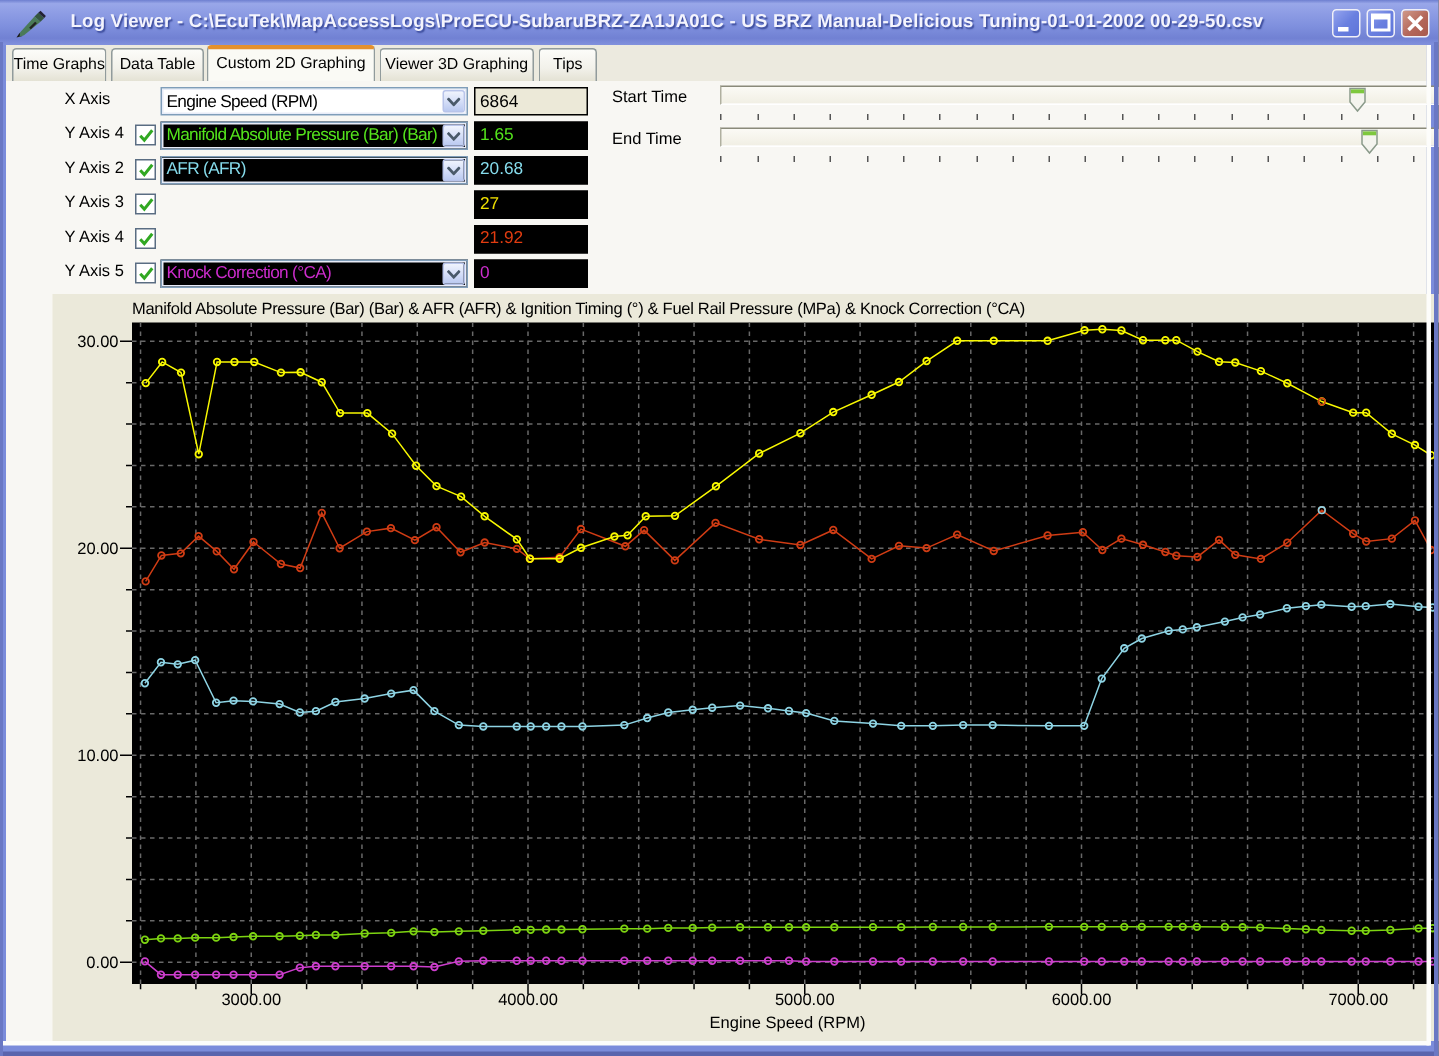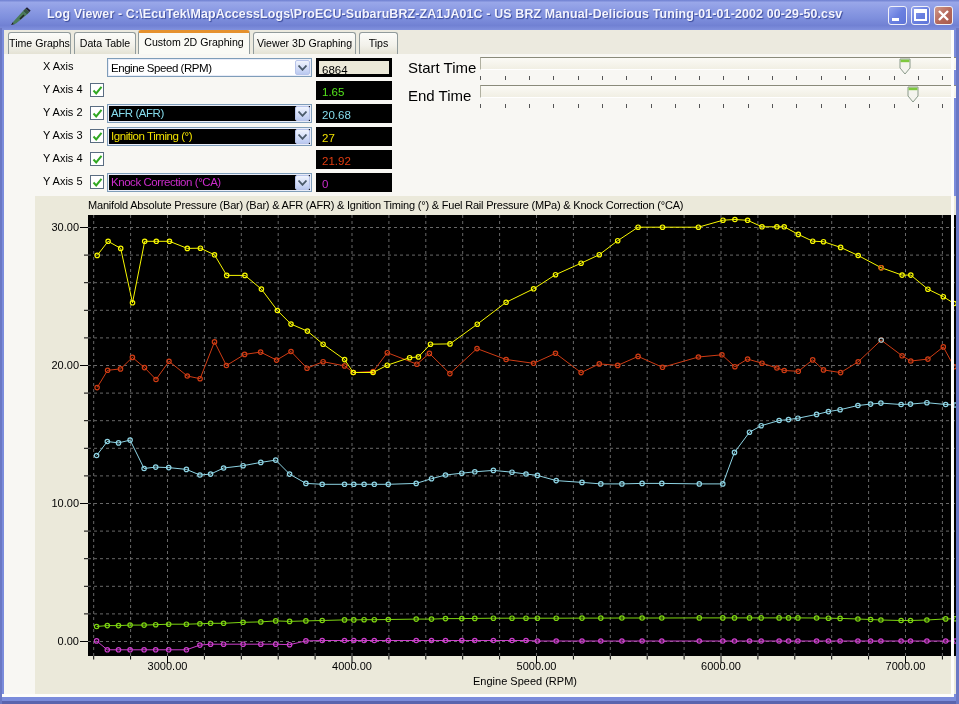--- a/index.html
+++ b/index.html
@@ -17,22 +17,22 @@
 .tab.act { top:0; height:24px; background:#fafaf5; border-top:3px solid #e5912d; z-index:3; padding-top:3px; }
 #page { position:absolute; left:0; top:24px; width:947px; height:640px; background:#f8f7f3; }
 #ctrls { position:absolute; left:0; top:0; width:947px; height:576px;margin-left:31px; }
 .lbl { position:absolute; left:8px; font-size:11px; color:#000; }
 .cb { position:absolute; left:55px; width:14px; height:14px; background:#fff; border:1px solid #5a6d82; text-align:center; }
 .cb svg { display:block; margin:1px auto 0; }
 .dd { position:absolute; left:72px; width:205px; height:19px; border:1px solid #7f9db9; box-shadow:inset 0 0 0 1px #e8ecf8; }
 .ddt { position:absolute; left:3px; top:2.5px; font-size:11.5px; letter-spacing:-0.45px; white-space:nowrap; }
 .ddb { position:absolute; right:1px; top:1px; width:15px; height:15px; background:linear-gradient(180deg,#f0f4fd 0%,#d6dff8 50%,#bac9f0 100%); border:1px solid #b8c4ea; border-radius:2px; text-align:center; }
 .ddb svg { display:block; margin:4px auto 0; }
-.vb { position:absolute; left:281px; width:76px; height:19px; border:3px solid #000000; font-size:11.5px; padding:2.5px 0 0 3px; }
-.slbl { position:absolute; left:373px; font-size:15px; color:#000; }
+.vb { position:absolute; left:281px; width:76px; height:19px; border:1px solid #000000; font-size:11.5px; padding:2.5px 0 0 3px; }
+.slbl { position:absolute; left:373px; font-size:11px; color:#000; }
 .track { position:absolute; left:444.5px; width:494px; height:13px; background:linear-gradient(180deg,#fbfaf5 0%,#f1efe4 100%); border-top:1px solid #8a8a7a; border-left:1px solid #b0b0a0; border-bottom:1px solid #fff; }
 .ticks i { position:absolute; width:1px; height:4px; background:#555; }
 .thumb { position:absolute; width:12px; height:17px; }
 #chart { position:absolute; left:0; top:166px; width:947px; height:498px; background:#ebe9da; }
 #wline { position:absolute; left:2px; top:694px; width:951px; height:3px; background:#fdfdfb; }
 #wline2 { position:absolute; left:951px; top:30px; width:3px; height:667px; background:#fdfdfb; }
 </style></head>
 <body>
 <div id="win">
   <div id="tbar">
@@ -74,20 +74,28 @@
             </svg>
           </span>
         </div>
 <div class="vb" style="top:28px;background:#ece9d8;color:#000">6864</div>
 <div class="lbl" style="top:52.5px">Y Axis 4</div>
 <div class="cb" style="top:52.5px">
           <svg width="11" height="11" viewBox="0 0 11 11">
             <path d="M1.5,5.5 L4.2,8.4 L9.5,1.8" fill="none" stroke="#31a822" stroke-width="2"></path>
           </svg>
         </div>
+<div class="dd" style="top:50.5px;background:#000;border-color:#7f9db9">
+          <span class="ddt" style="color:#54e41c">Manifold Absolute Pressure (Bar) (Bar)</span>
+          <span class="ddb">
+            <svg width="9" height="6" viewBox="0 0 9 6">
+              <path d="M0.5,0.5 L4.5,4.8 L8.5,0.5" fill="none" stroke="#4a5a6a" stroke-width="1.8"></path>
+            </svg>
+          </span>
+        </div>
 <div class="vb" style="top:50.5px;background:#000;color:#54e41c">1.65</div>
 <div class="lbl" style="top:75.5px">Y Axis 2</div>
 <div class="cb" style="top:75.5px">
           <svg width="11" height="11" viewBox="0 0 11 11">
             <path d="M1.5,5.5 L4.2,8.4 L9.5,1.8" fill="none" stroke="#31a822" stroke-width="2"></path>
           </svg>
         </div>
 <div class="dd" style="top:73.5px;background:#000;border-color:#7f9db9">
           <span class="ddt" style="color:#86dcec">AFR (AFR)</span>
           <span class="ddb">
@@ -95,28 +103,20 @@
               <path d="M0.5,0.5 L4.5,4.8 L8.5,0.5" fill="none" stroke="#4a5a6a" stroke-width="1.8"></path>
             </svg>
           </span>
         </div>
 <div class="vb" style="top:73.5px;background:#000;color:#86dcec">20.68</div>
 <div class="lbl" style="top:98.5px">Y Axis 3</div>
 <div class="cb" style="top:98.5px">
           <svg width="11" height="11" viewBox="0 0 11 11">
             <path d="M1.5,5.5 L4.2,8.4 L9.5,1.8" fill="none" stroke="#31a822" stroke-width="2"></path>
           </svg>
-        </div>
-<div class="dd" style="top:96.5px;background:#000;border-color:#7f9db9">
-          <span class="ddt" style="color:#f0e000">Ignition Timing (°)</span>
-          <span class="ddb">
-            <svg width="9" height="6" viewBox="0 0 9 6">
-              <path d="M0.5,0.5 L4.5,4.8 L8.5,0.5" fill="none" stroke="#4a5a6a" stroke-width="1.8"></path>
-            </svg>
-          </span>
         </div>
 <div class="vb" style="top:96.5px;background:#000;color:#f0e000">27</div>
 <div class="lbl" style="top:121.5px">Y Axis 4</div>
 <div class="cb" style="top:121.5px">
           <svg width="11" height="11" viewBox="0 0 11 11">
             <path d="M1.5,5.5 L4.2,8.4 L9.5,1.8" fill="none" stroke="#31a822" stroke-width="2"></path>
           </svg>
         </div>
 <div class="vb" style="top:119.5px;background:#000;color:#e23c10">21.92</div>
 <div class="lbl" style="top:144.5px">Y Axis 5</div>

